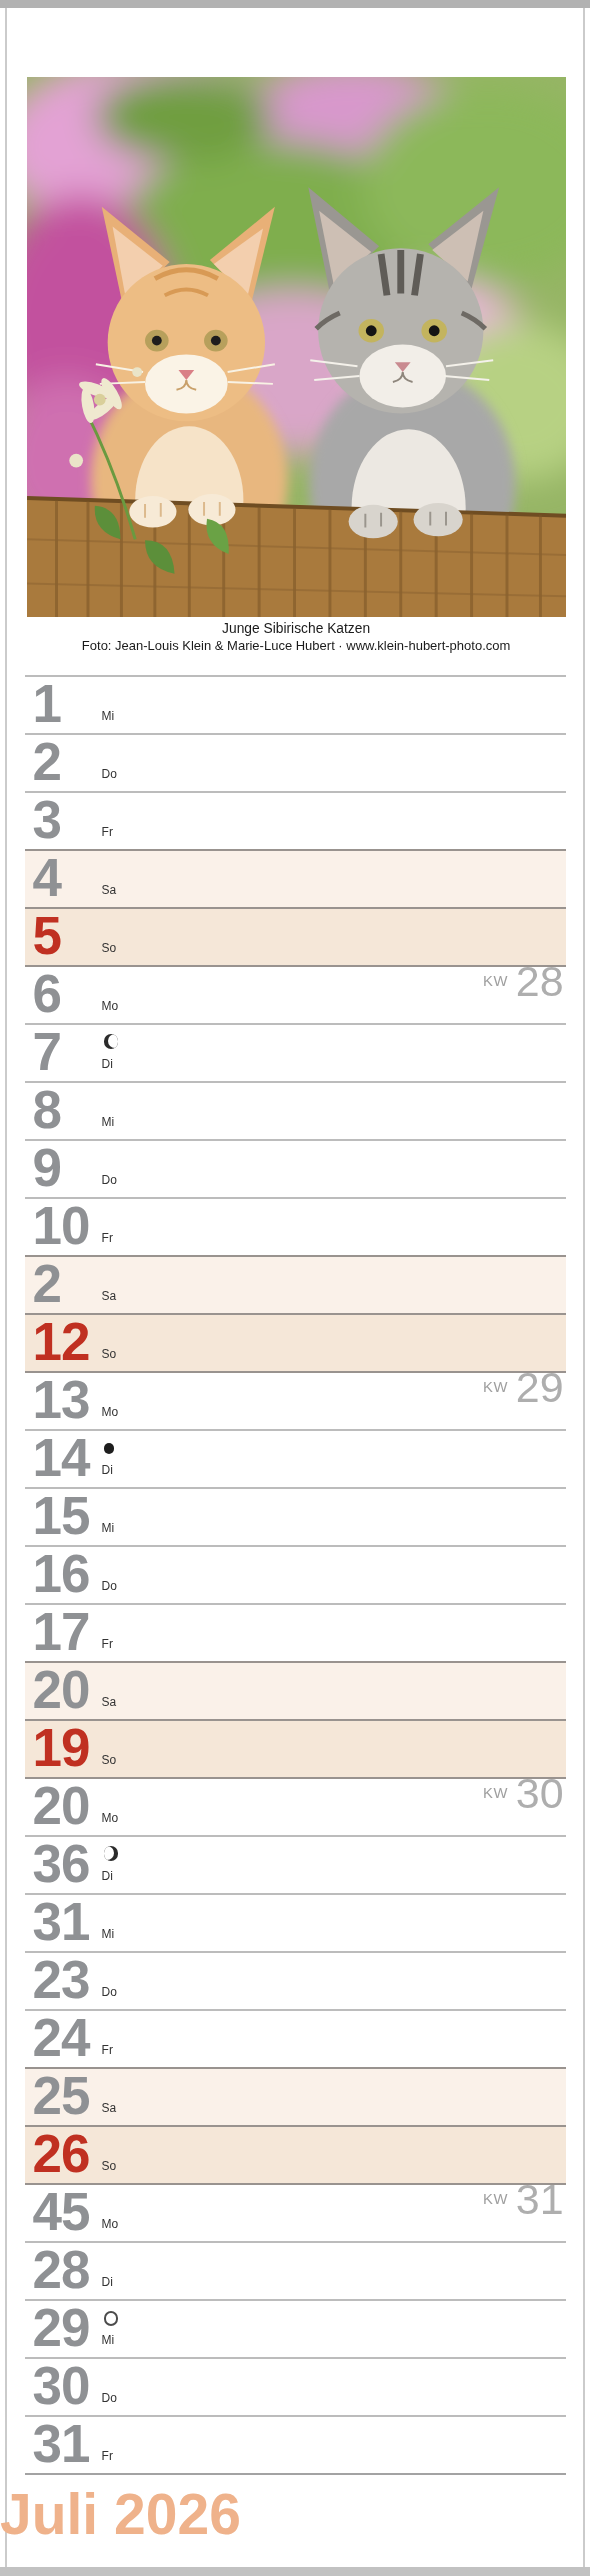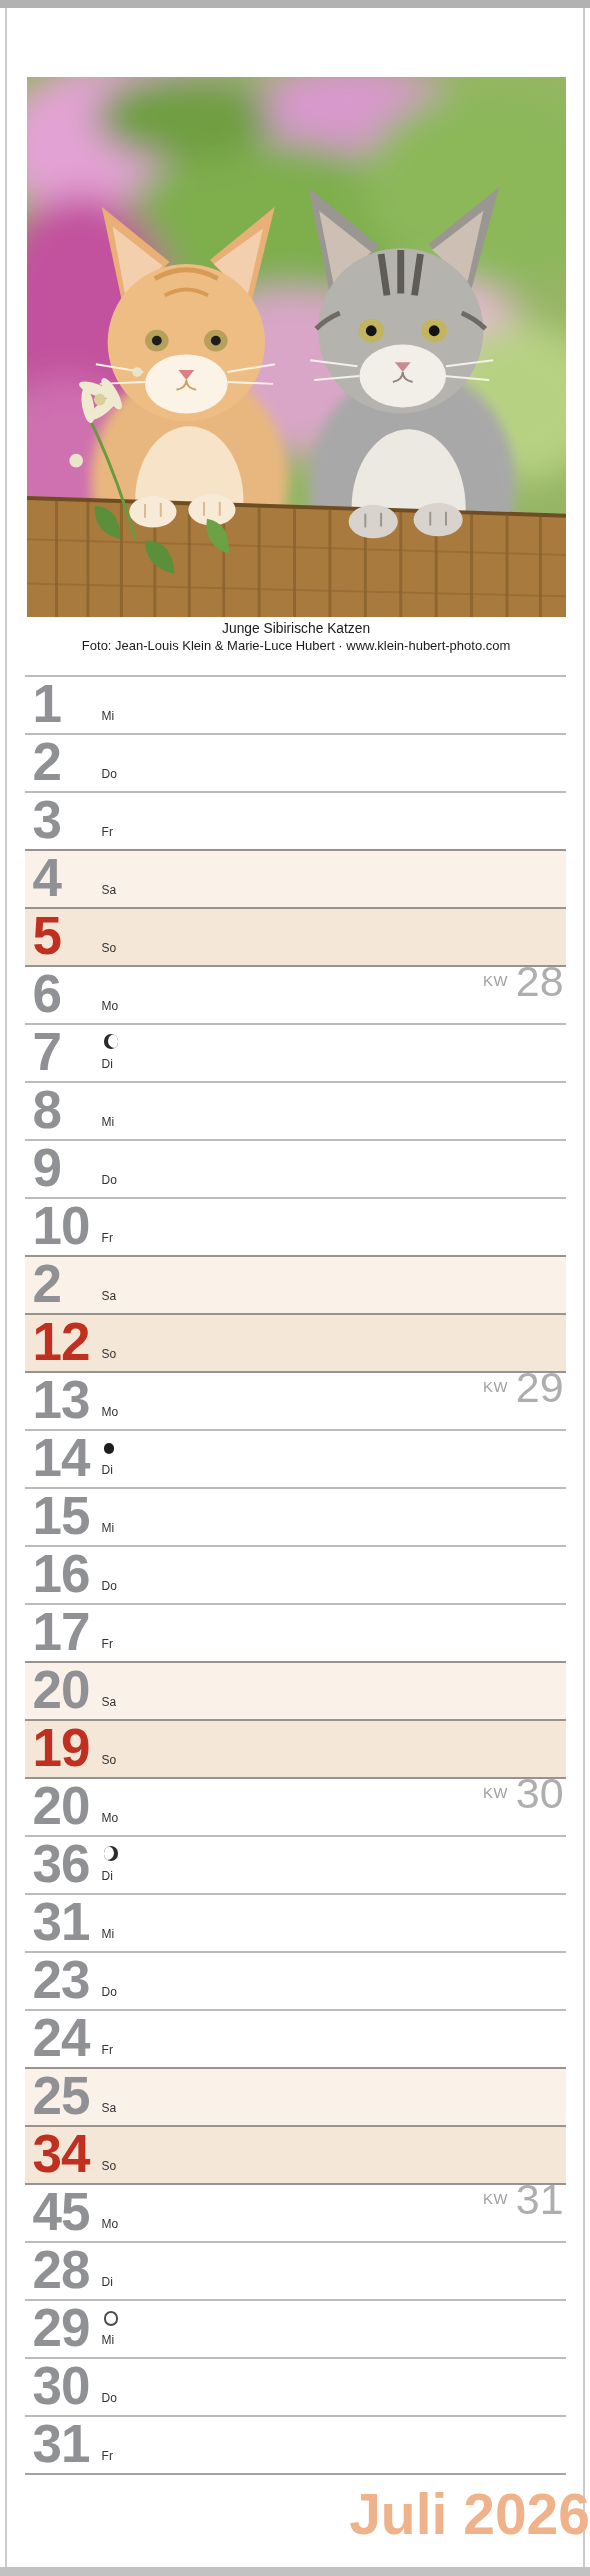--- a/index.html
+++ b/index.html
@@ -33,21 +33,21 @@
   .moon{position:absolute;left:79px;top:8.9px;display:block;}
   .moon.last-quarter,.moon.first-quarter{width:14.8px;height:14.8px;border-radius:50%;
        background:#2b2b2b;overflow:hidden;}
   .moon.last-quarter::after,.moon.first-quarter::after{content:"";position:absolute;width:13.8px;height:13.8px;
        border-radius:50%;background:#ffffff;top:0.5px;}
   .moon.last-quarter::after{left:4.4px;}   
   .moon.first-quarter::after{left:-3.4px;} 
   .moon.new-moon{width:10.8px;height:10.8px;border-radius:50%;background:#1e1e1e;top:11.8px;}
   .moon.full-moon{width:10.8px;height:10.8px;border-radius:50%;border:2px solid #4c4c4c;background:#fff;top:9.8px;}
 
-  .month-title{position:absolute;left:0;top:2486px;width:590px;text-align:right;
+  .month-title{position:absolute;left:0;top:2486px;width:590px;text-align:left;
        font-size:57px;line-height:1;font-weight:bold;color:#efb28b;letter-spacing:0;}
 </style>
 </head>
 <body>
 
 <div class="page">
   <div class="strip-top"></div>
   <div class="edge-left"></div>
   <div class="edge-right"></div>
 
@@ -323,21 +323,21 @@
     <span class="weekday">Fr</span>
 
   </div>
       <div class="row sat">
     <span class="num">25</span>
 
     <span class="weekday">Sa</span>
 
   </div>
       <div class="row sun">
-    <span class="num">34</span>
+    <span class="num">26</span>
 
     <span class="weekday">So</span>
 
   </div>
       <div class="row kw-row">
     <span class="num">45</span>
 
     <span class="weekday">Mo</span>
     <span class="kw">
       <span class="kw-label">KW</span>

